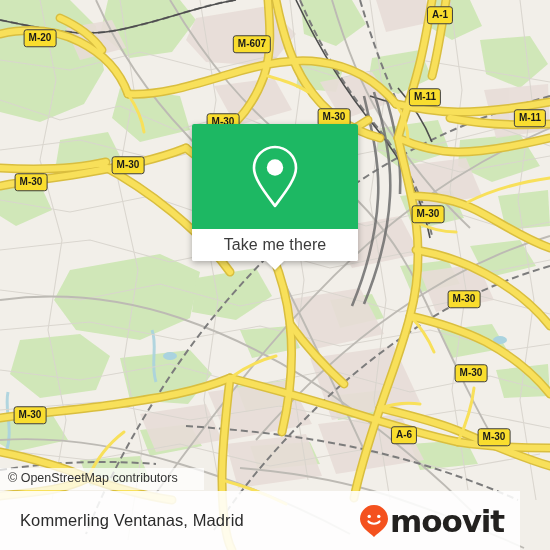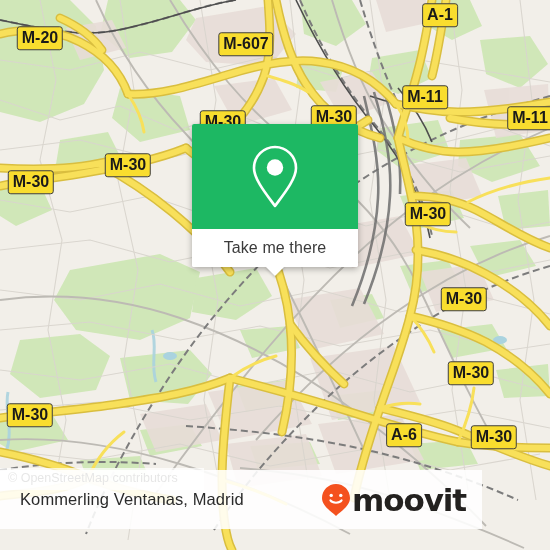--- a/index.html
+++ b/index.html
@@ -39,21 +39,21 @@
   }
 
   
   .shield {
     position: absolute;
     background: #F9DD2E;
     border: 1.6px solid #3f3f3f;
     border-radius: 3px;
     color: #1a1a1a;
     font-family: "Liberation Sans", sans-serif;
-    font-size: 16px;
+    font-size: 10px;
     font-weight: bold;
     line-height: 1;
     padding: 2.5px 4px 3px 4px;
     white-space: nowrap;
     letter-spacing: 0px;
     box-sizing: border-box;
     transform: translate(-50%, -50%);
   }
 
   
@@ -68,21 +68,21 @@
   }
   #callout-image {
     height: 105px;
     background: #1DB863;
     border-radius: 2px 2px 0 0;
     display: flex;
     align-items: center;
     justify-content: center;
   }
   #callout-footer {
-    height: 38px;
+    height: 32px;
     background: #ffffff;
     border-radius: 0 0 2px 2px;
     display: flex;
     align-items: center;
     justify-content: center;
     position: relative;
   }
   #callout-label {
     color: #3b3b3b;
     font-size: 16px;
@@ -112,22 +112,22 @@
     font-family: "Liberation Sans", sans-serif;
     padding: 3px 26px 4px 8px;
     white-space: nowrap;
     line-height: 1.2;
   }
 
   
   #bottom-bar {
     position: absolute;
     left: 0;
-    top: 470px;
-    width: 482px;
+    top: 491px;
+    width: 520px;
     height: 59px;
     background: rgba(255,255,255,0.88);
     display: flex;
     align-items: center;
     justify-content: space-between;
     box-sizing: border-box;
     padding: 0 16px 0 20px;
     overflow: hidden;
   }
   #place-title {
@@ -368,21 +368,21 @@
           <path d="M550,178 C520,182 492,190 468,202"></path>
           <path d="M380,408 C392,404 406,402 420,404"></path>
           <path d="M222,480 C244,486 266,494 286,504"></path>
           <path d="M88,478 C96,460 108,444 124,432"></path>
         </g>
       </g>
       </svg>
 
     <div id="shields">
         <div class="shield" style="left: 40px; top: 38px;">M-20</div>
-        <div class="shield" style="left: 246px; top: 44px;">M-607</div>
+        <div class="shield" style="left: 252px; top: 44px;">M-607</div>
         <div class="shield" style="left: 440px; top: 15px;">A-1</div>
         <div class="shield" style="left: 425px; top: 97px;">M-11</div>
         <div class="shield" style="left: 530px; top: 118px;">M-11</div>
         <div class="shield" style="left: 223px; top: 122px;">M-30</div>
         <div class="shield" style="left: 334px; top: 117px;">M-30</div>
         <div class="shield" style="left: 128px; top: 165px;">M-30</div>
         <div class="shield" style="left: 31px; top: 182px;">M-30</div>
         <div class="shield" style="left: 428px; top: 214px;">M-30</div>
         <div class="shield" style="left: 464px; top: 299px;">M-30</div>
         <div class="shield" style="left: 471px; top: 373px;">M-30</div>

